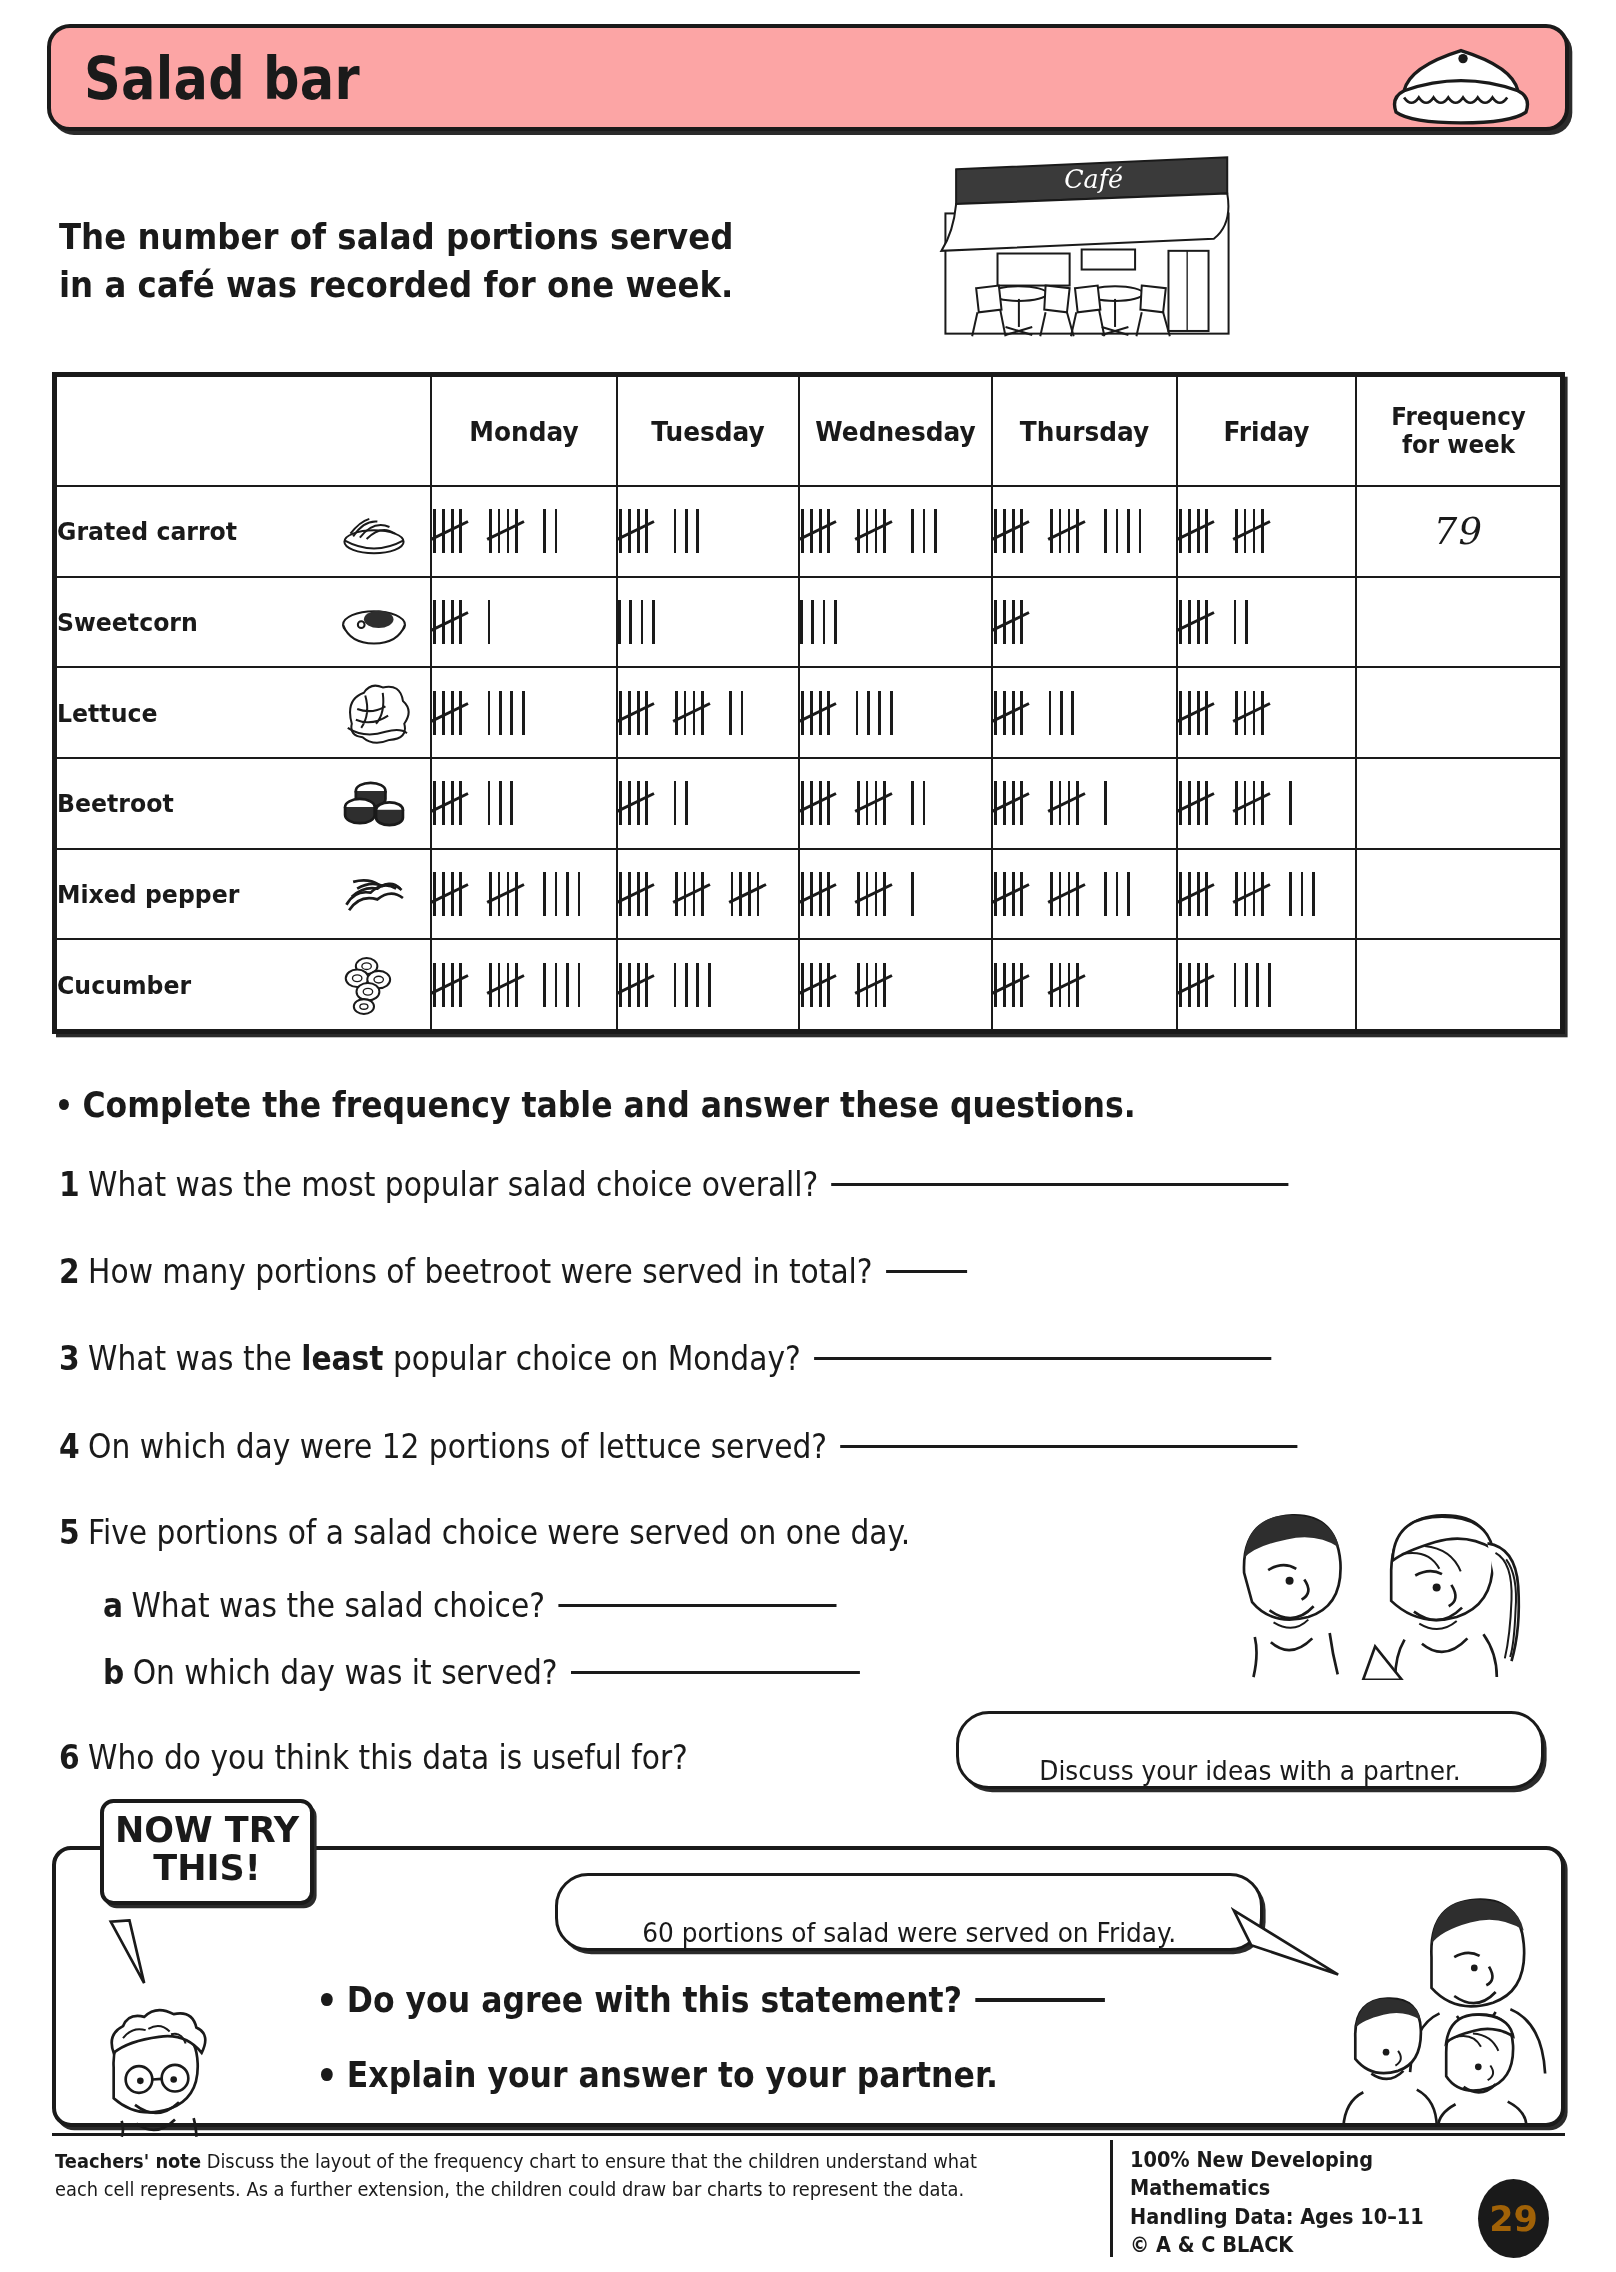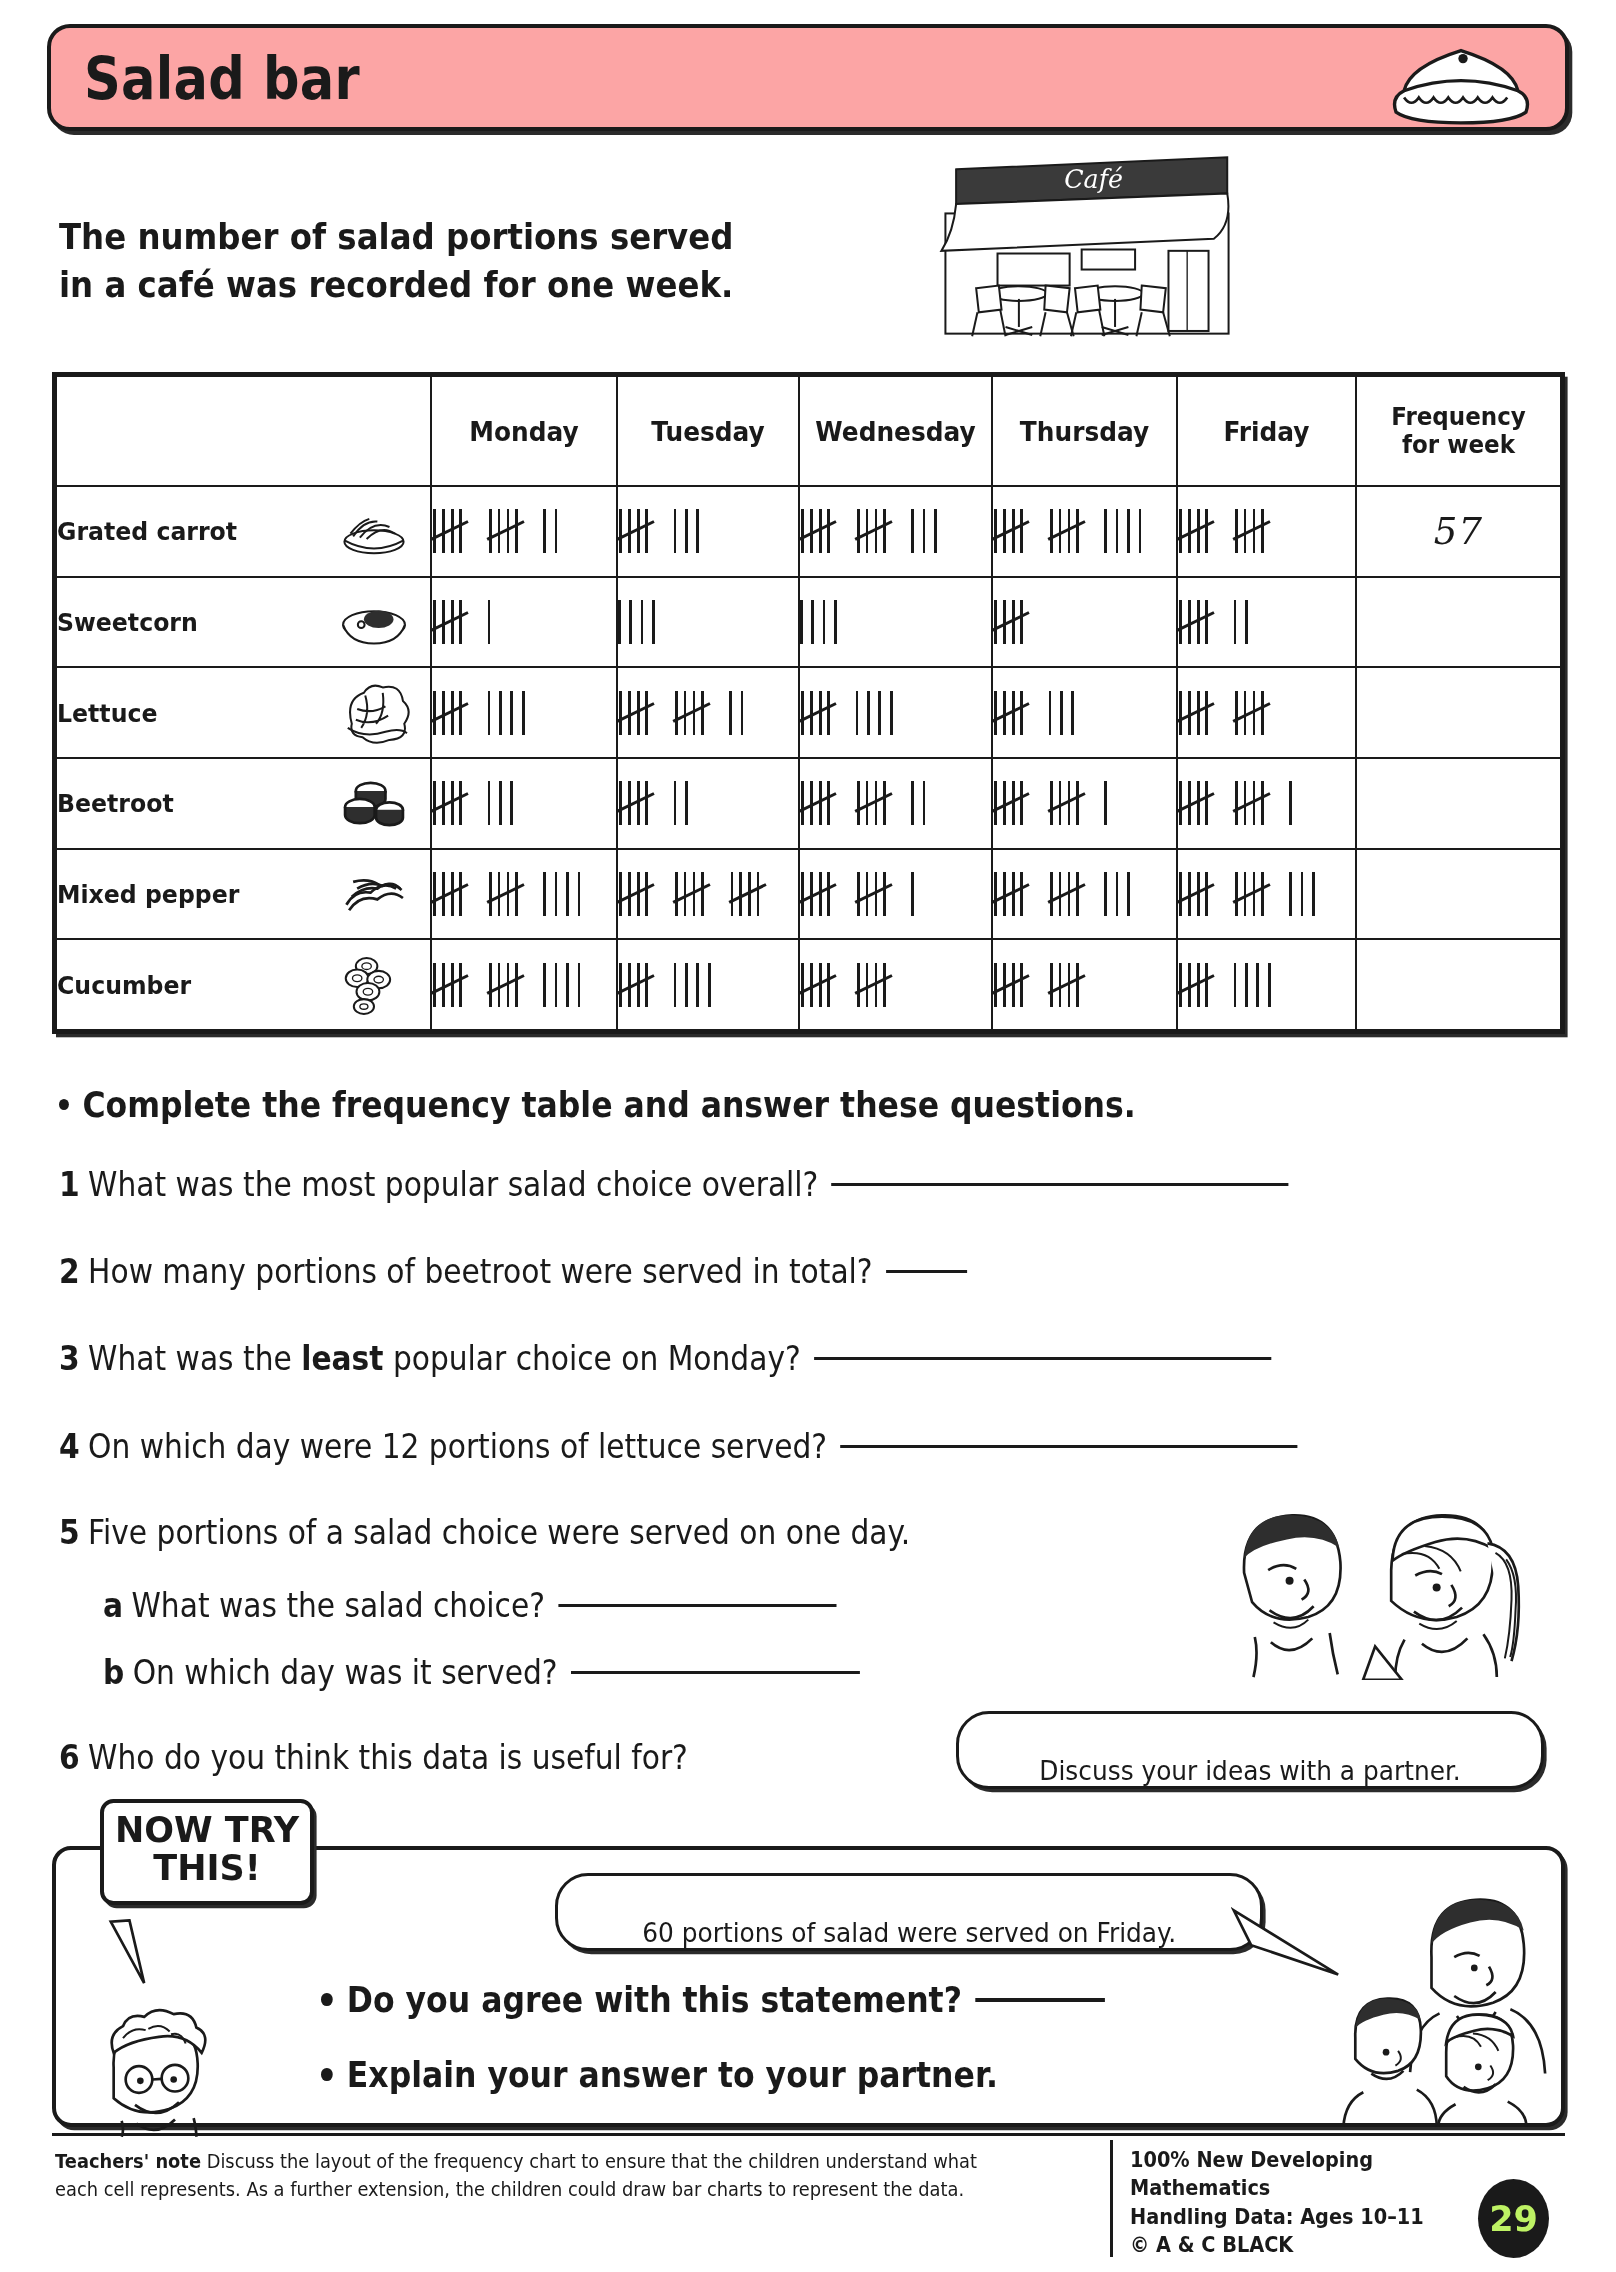--- a/index.html
+++ b/index.html
@@ -126,21 +126,21 @@
   }
   .tnote b{font-weight:bold;}
   .foot-div{position:absolute;left:1110px;top:2140px;width:3.3px;height:117px;background:#1a1a1a;}
   .pub{
     position:absolute;left:1130px;top:2146px;width:415px;
     font-size:21px;line-height:1.35;font-weight:bold;font-family:"DejaVu Sans", sans-serif;
     transform:scaleX(.92);transform-origin:left top;
   }
   .pageno{
     position:absolute;left:1478px;top:2179px;width:71px;height:79px;border-radius:50%;
-    background:#1a1a1a;color:#bef264;display:flex;align-items:center;justify-content:center;
+    background:#1a1a1a;color:#a16207;display:flex;align-items:center;justify-content:center;
     font-size:35px;font-weight:bold;font-family:"DejaVu Sans", sans-serif;
   }
   svg{display:block;}
 </style>
 </head>
 <body>
 
 <div class="page">
 
   <div class="title-bar">
@@ -331,21 +331,21 @@
                 </span>
                 <span class="grp">
                   <i></i>
                   <i></i>
                   <i></i>
                   <i></i>
                   <b></b>
                 </span>
               </div>
             </td>
-            <td class="freqval">57</td>
+            <td class="freqval">79</td>
           </tr>
           <tr class="drow">
             <td class="rowlabel"><span class="nm">Sweetcorn</span><span class="ic">
                 <svg viewBox="0 0 110 92" width="74" height="62">
                   <ellipse cx="55" cy="50" rx="46" ry="20" fill="#fff" stroke="#1a1a1a" stroke-width="3"></ellipse>
                   <path d="M9 50 q10 28 46 28 q36 0 46 -28" fill="#fff" stroke="#1a1a1a" stroke-width="3"></path>
                   <ellipse cx="62" cy="42" rx="22" ry="13" fill="#2e2e2e"></ellipse>
                   <circle cx="36" cy="50" r="5" fill="none" stroke="#1a1a1a" stroke-width="3"></circle>
                 </svg>
               </span></td>

